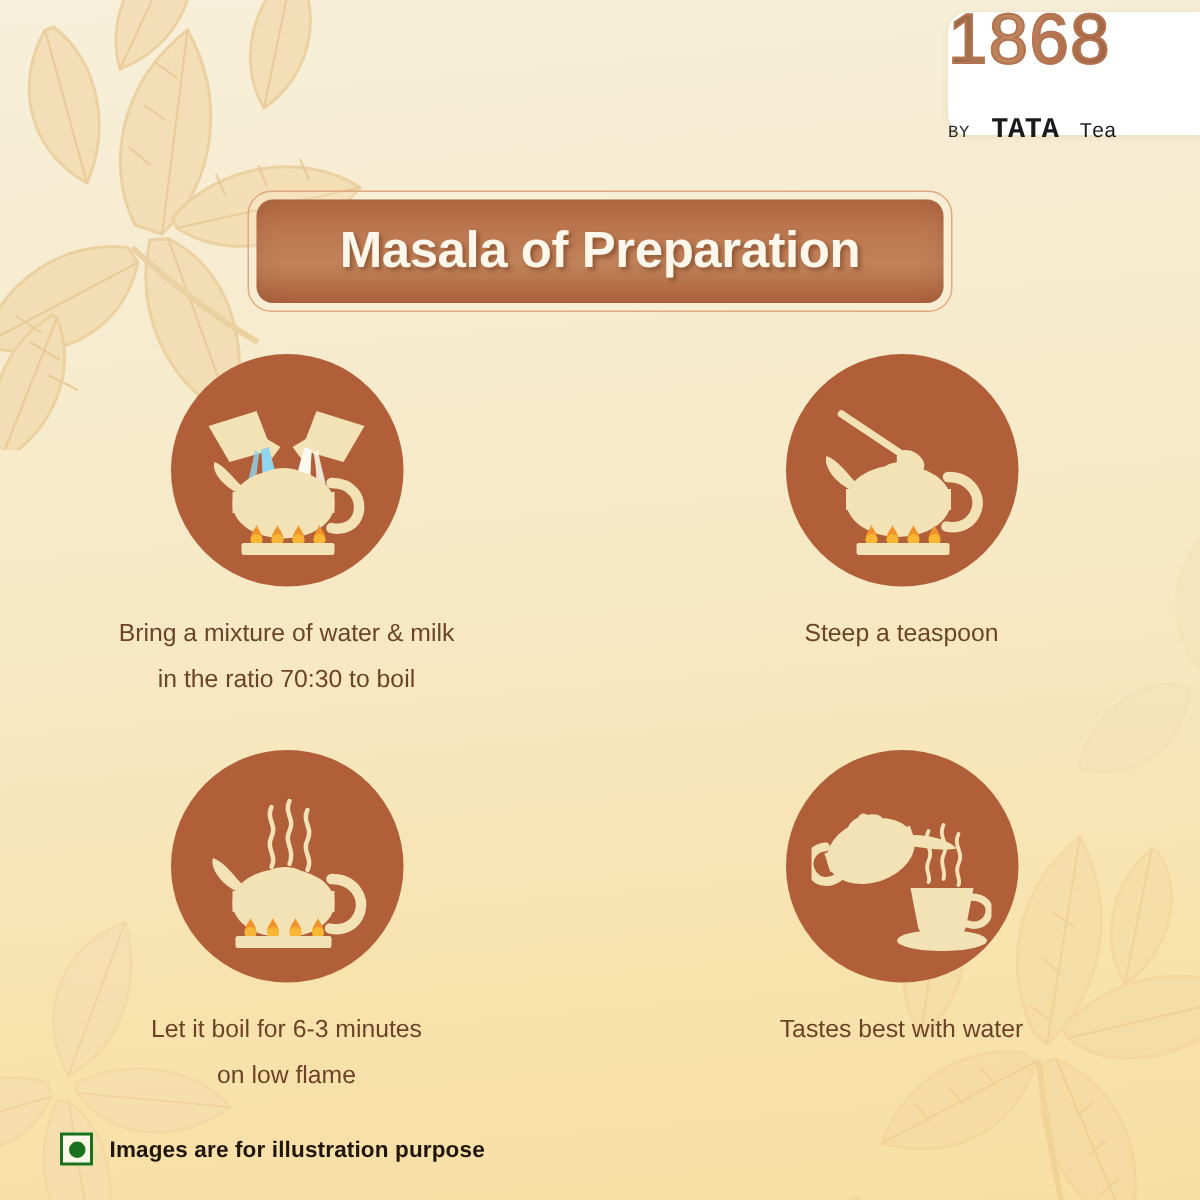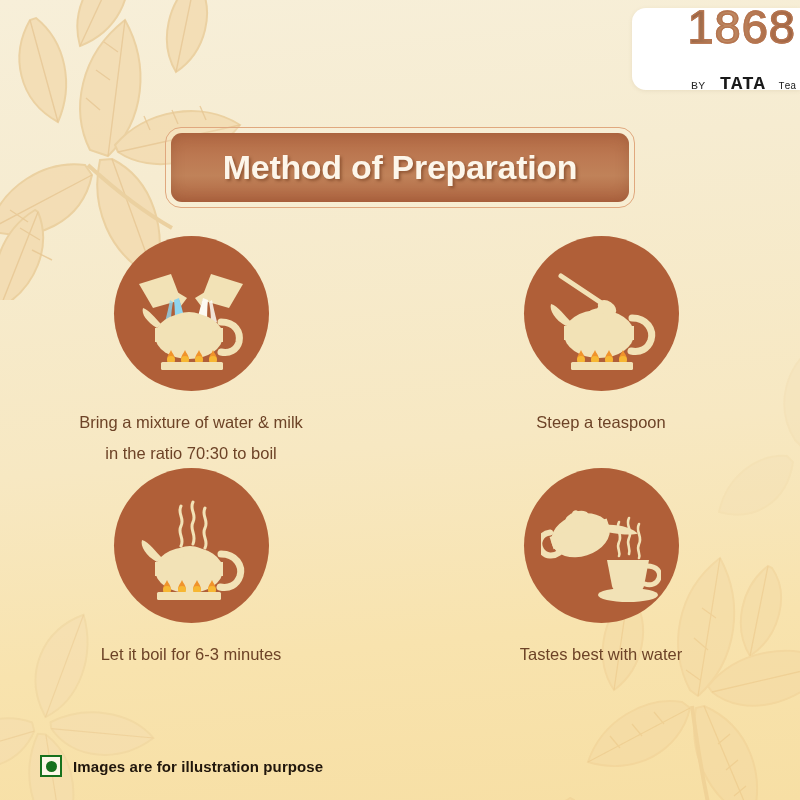--- a/index.html
+++ b/index.html
@@ -26,21 +26,21 @@
   .leaf-r  { top:330px; right:-95px; width:190px; height:210px; opacity:.35; }
 
   
   .logo-card {
     position:absolute; top:8px; right:0px;
     width:168px; height:82px;
     background:#ffffff;
     border-radius:14px 0 0 14px;
     box-shadow:0 1px 4px rgba(120,85,50,.10);
     display:flex; flex-direction:column;
-    align-items:flex-end; justify-content:center;
+    align-items:flex-start; justify-content:center;
     padding-right:4px;
   }
   .logo-year {
     font-family:"Liberation Sans", sans-serif;
     font-size:47px;
     font-weight:400;
     letter-spacing:1px;
     line-height:1;
     color:transparent;
     -webkit-text-stroke:1.3px #b5744f;
@@ -48,21 +48,21 @@
     -webkit-background-clip:text;
     background-clip:text;
     margin-bottom:3px;
   }
   .logo-sub {
     display:flex; align-items:baseline; gap:14px;
     font-size:13px; color:#1a1a1a;font-family:Liberation Mono, monospace;
   }
   .logo-by { font-size:11.5px; letter-spacing:.5px; color:#2b2b2b; }
   .logo-tata { font-weight:bold; font-size:19px; letter-spacing:-.2px; }
-  .logo-tea  { font-size:10px; letter-spacing:-.2px;margin-top:28px; }
+  .logo-tea  { font-size:14px; letter-spacing:-.2px;margin-top:28px; }
 
   
   .banner-wrap {
     position:absolute; top:127px; left:165px;
     width:470px; height:81px;
     border:1.6px solid #e0a87e;
     border-radius:16px;
     padding:5px;
     background:rgba(255,250,235,.18);
   }
@@ -79,20 +79,21 @@
     font-weight:bold;
     letter-spacing:-.3px;
     text-shadow:2px 2px 3px rgba(110,55,25,.55);
   }
 
   
   .grid {
     position:absolute; top:236px; left:0; width:800px;
     display:grid;
     grid-template-columns:1fr 1fr;
+    row-gap:32px;
   }
   .step { display:flex; flex-direction:column; align-items:center; }
   .circle {
     width:155px; height:155px; border-radius:50%;
     background:#b05f38;
     display:flex; align-items:center; justify-content:center;
   }
   .circle svg { display:block; }
   .caption {
     margin-top:16px;
@@ -213,21 +214,21 @@
     <div class="logo-year">1868</div>
     <div class="logo-sub">
       <span class="logo-by">BY</span>
       <span class="logo-tata">TATA</span>
       <span class="logo-tea">Tea</span>
     </div>
   </div>
 
   <div class="banner-wrap">
     <div class="banner">
-      <div class="banner-title">Method of Preparation</div>
+      <div class="banner-title">Masala of Preparation</div>
     </div>
   </div>
 
   <div class="grid">
 
     <div class="step col-left">
       <div class="circle">
         <svg width="120" height="120" viewBox="0 0 120 120">
 
           <path d="M8 30 L40 20 L50 46 L22 54 Z" fill="#f2e2b6"></path>
@@ -335,20 +336,21 @@
             <path d="M62 104 C62 99 65 97 66 94 C67 97 70 99 70 104 Z" fill="#f0932b"></path>
             <circle cx="66" cy="104" r="4" fill="#f7b733"></circle>
             <path d="M77 104 C77 99 80 97 81 94 C82 97 85 99 85 104 Z" fill="#f0932b"></path>
             <circle cx="81" cy="104" r="4" fill="#f7b733"></circle>
           </g>
           <rect x="26" y="106" width="64" height="8" rx="1.5" fill="#f2e2b6"></rect>
         </svg>
       </div>
       <div class="caption">
         <div>Let it boil for 6-3 minutes</div>
+        <div>on low flame</div>
       </div>
     </div>
 
     <div class="step col-right">
       <div class="circle">
         <svg width="120" height="120" viewBox="0 0 120 120">
 
           <g transform="rotate(-18 44 50)">
             <ellipse cx="40" cy="48" rx="30" ry="21" fill="#f2e2b6"></ellipse>
             <rect x="10" y="40" width="60" height="13" fill="#f2e2b6"></rect>

